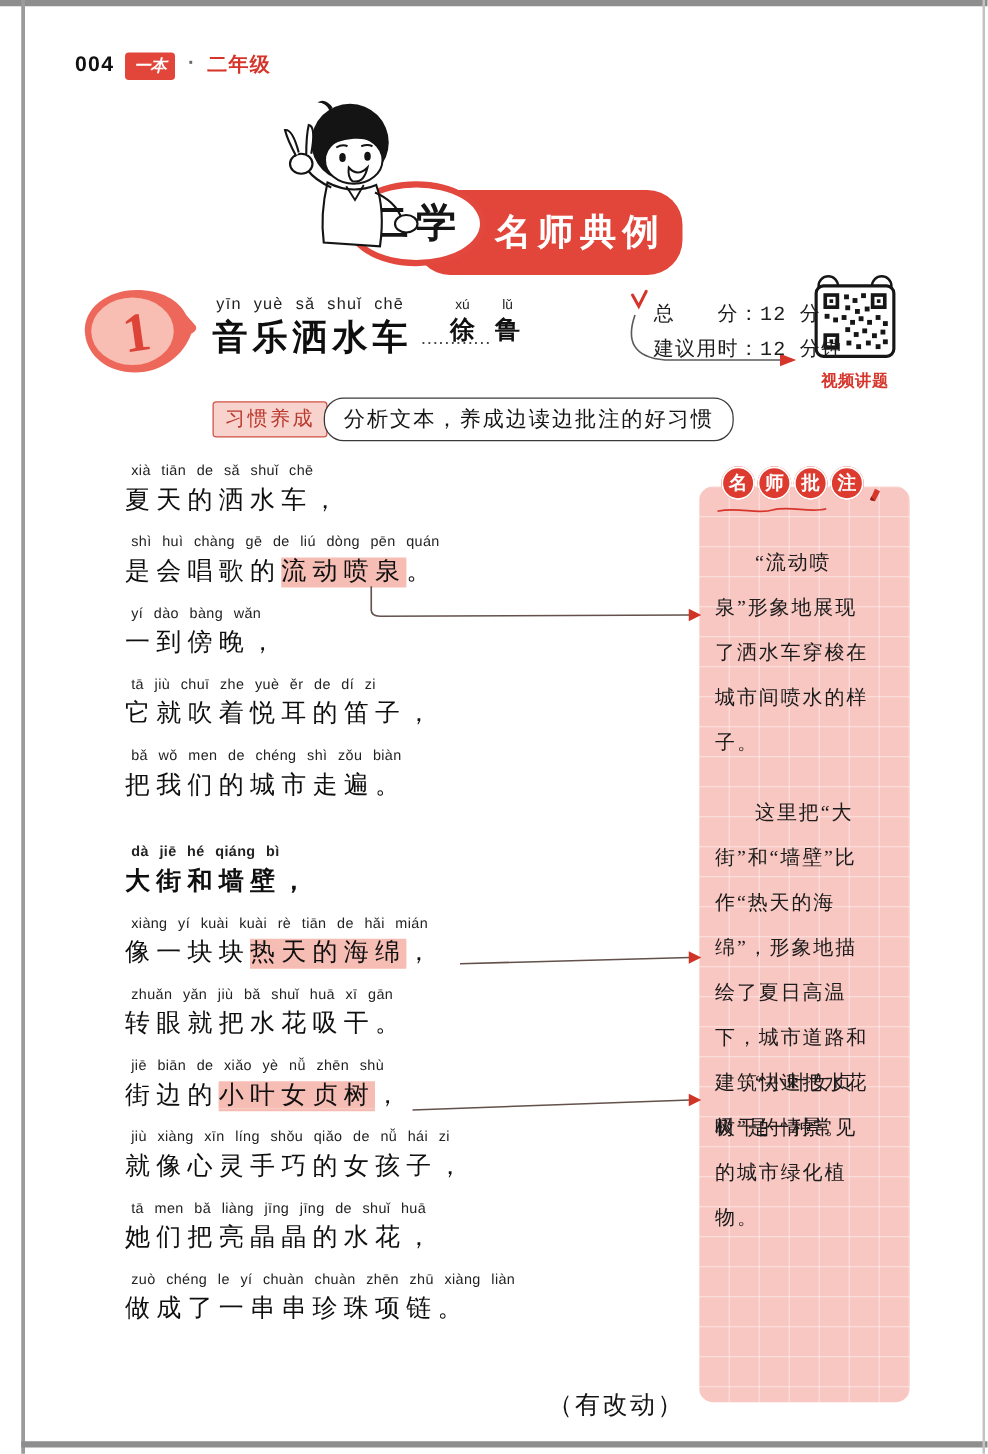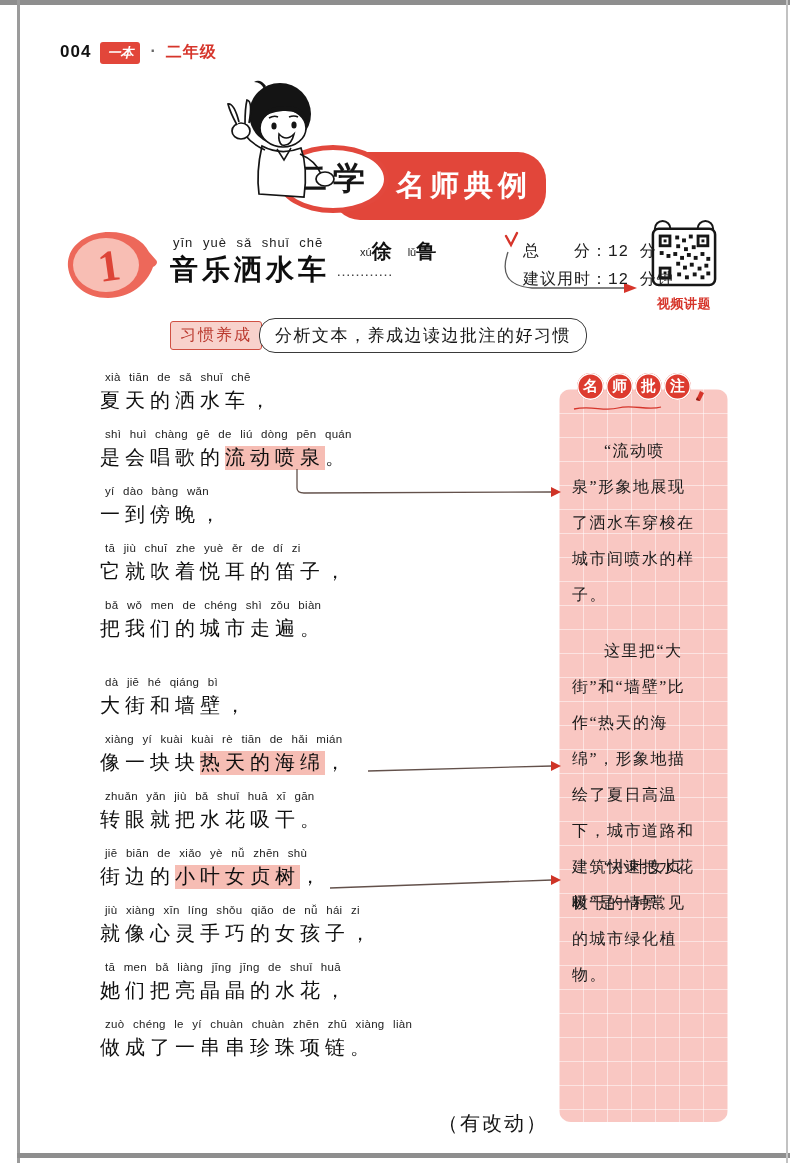--- a/index.html
+++ b/index.html
@@ -28,42 +28,42 @@
   .badge-oval { position:absolute; left:277px; top:145px; width:112px; height:68px; background:#fff; border:5px solid #e2483d;
     border-radius:50%; display:flex; align-items:center; justify-content:center; font-size:32px; font-weight:bold; color:#151515;
     letter-spacing:6px; z-index:2; font-family:"Liberation Serif", serif; }
 
   
   .num-badge { position:absolute; left:62px; top:227px; width:96px; height:76px; }
   .title-pinyin { position:absolute; left:173px; top:235px; font-size:13px; color:#222; letter-spacing:1px; word-spacing:5px; }
   .lesson-title { position:absolute; left:170px; top:251px; font-size:28px; font-weight:bold; color:#0e0e0e; letter-spacing:4px; font-family:"Liberation Serif", serif; }
   .leader-dots { position:absolute; left:336px; top:262px; font-size:15px; color:#444; letter-spacing:-1px; }
   .author { position:absolute; left:360px; top:238px; display:flex; gap:16px; }
-  .author .col { display:flex; flex-direction:row; align-items:center; }
+  .author .col { display:flex; flex-direction:column; align-items:center; }
   .author .py { font-size:11px; color:#222; }
   .author .ch { font-size:20px; font-weight:bold; color:#111; font-family:"Liberation Serif", serif; }
 
   
   .score-block { position:absolute; left:523px; top:238px; font-family:Liberation Mono, monospace; color:#1d1d1d; font-size:16px; letter-spacing:1px; line-height:28px; z-index:2; }
   .score-arrow { position:absolute; left:498px; top:230px; width:145px; height:66px; z-index:1; }
 
   
   .qr-wrap { position:absolute; left:650px; top:219px; width:68px; text-align:center; }
   .qr-caption { font-size:13px; color:#d6352b; font-weight:bold; margin-top:2px; letter-spacing:0.5px; }
 
   
   .habit-label { position:absolute; left:170px; top:321px; background:#f8d2cc; border:1.5px solid #d05043; border-radius:3px;
     color:#ba392e; font-size:16px; padding:3px 9px; letter-spacing:2px; font-family:"Liberation Serif", serif; }
   .habit-text { position:absolute; left:259px; top:318px; background:#fff; border:1.5px solid #3a3a3a; border-radius:16px;
     font-size:17px; color:#161616; padding:5px 15px; letter-spacing:1.5px; font-family:"Liberation Serif", serif; }
 
   
   .poem { position:absolute; left:100px; top:371px; width:450px; }
   .poem-line { margin-bottom:13px; }
-  .poem-line.stanza-gap { margin-top:33px; }
+  .poem-line.stanza-gap { margin-top:33px;font-weight:bold; }
   .pinyin { font-size:11.5px; color:#222; letter-spacing:0.3px; word-spacing:5px; margin-bottom:2px; padding-left:5px; line-height:13px; }
   .han { font-size:20px; color:#0f0f0f; letter-spacing:5px; line-height:29px; font-family:"Liberation Serif", serif; }
   .han .hl { background:#f6bdb4; box-shadow:0 2px 0 #f6bdb4;margin-top:32px; }
   .poem-note { position:absolute; left:438px; top:1110px; font-size:20px; color:#141414; letter-spacing:2px; font-family:Liberation Mono, monospace; }
 
   
   .anno-panel { position:absolute; left:559px; top:389px; width:169px; height:733px; background:#f9c7c2; border-radius:12px;
     background-image:linear-gradient(rgba(255,255,255,.5) 1px, transparent 1px),
                      linear-gradient(90deg, rgba(255,255,255,.5) 1px, transparent 1px);
     background-size:24px 24px; z-index:1; }

